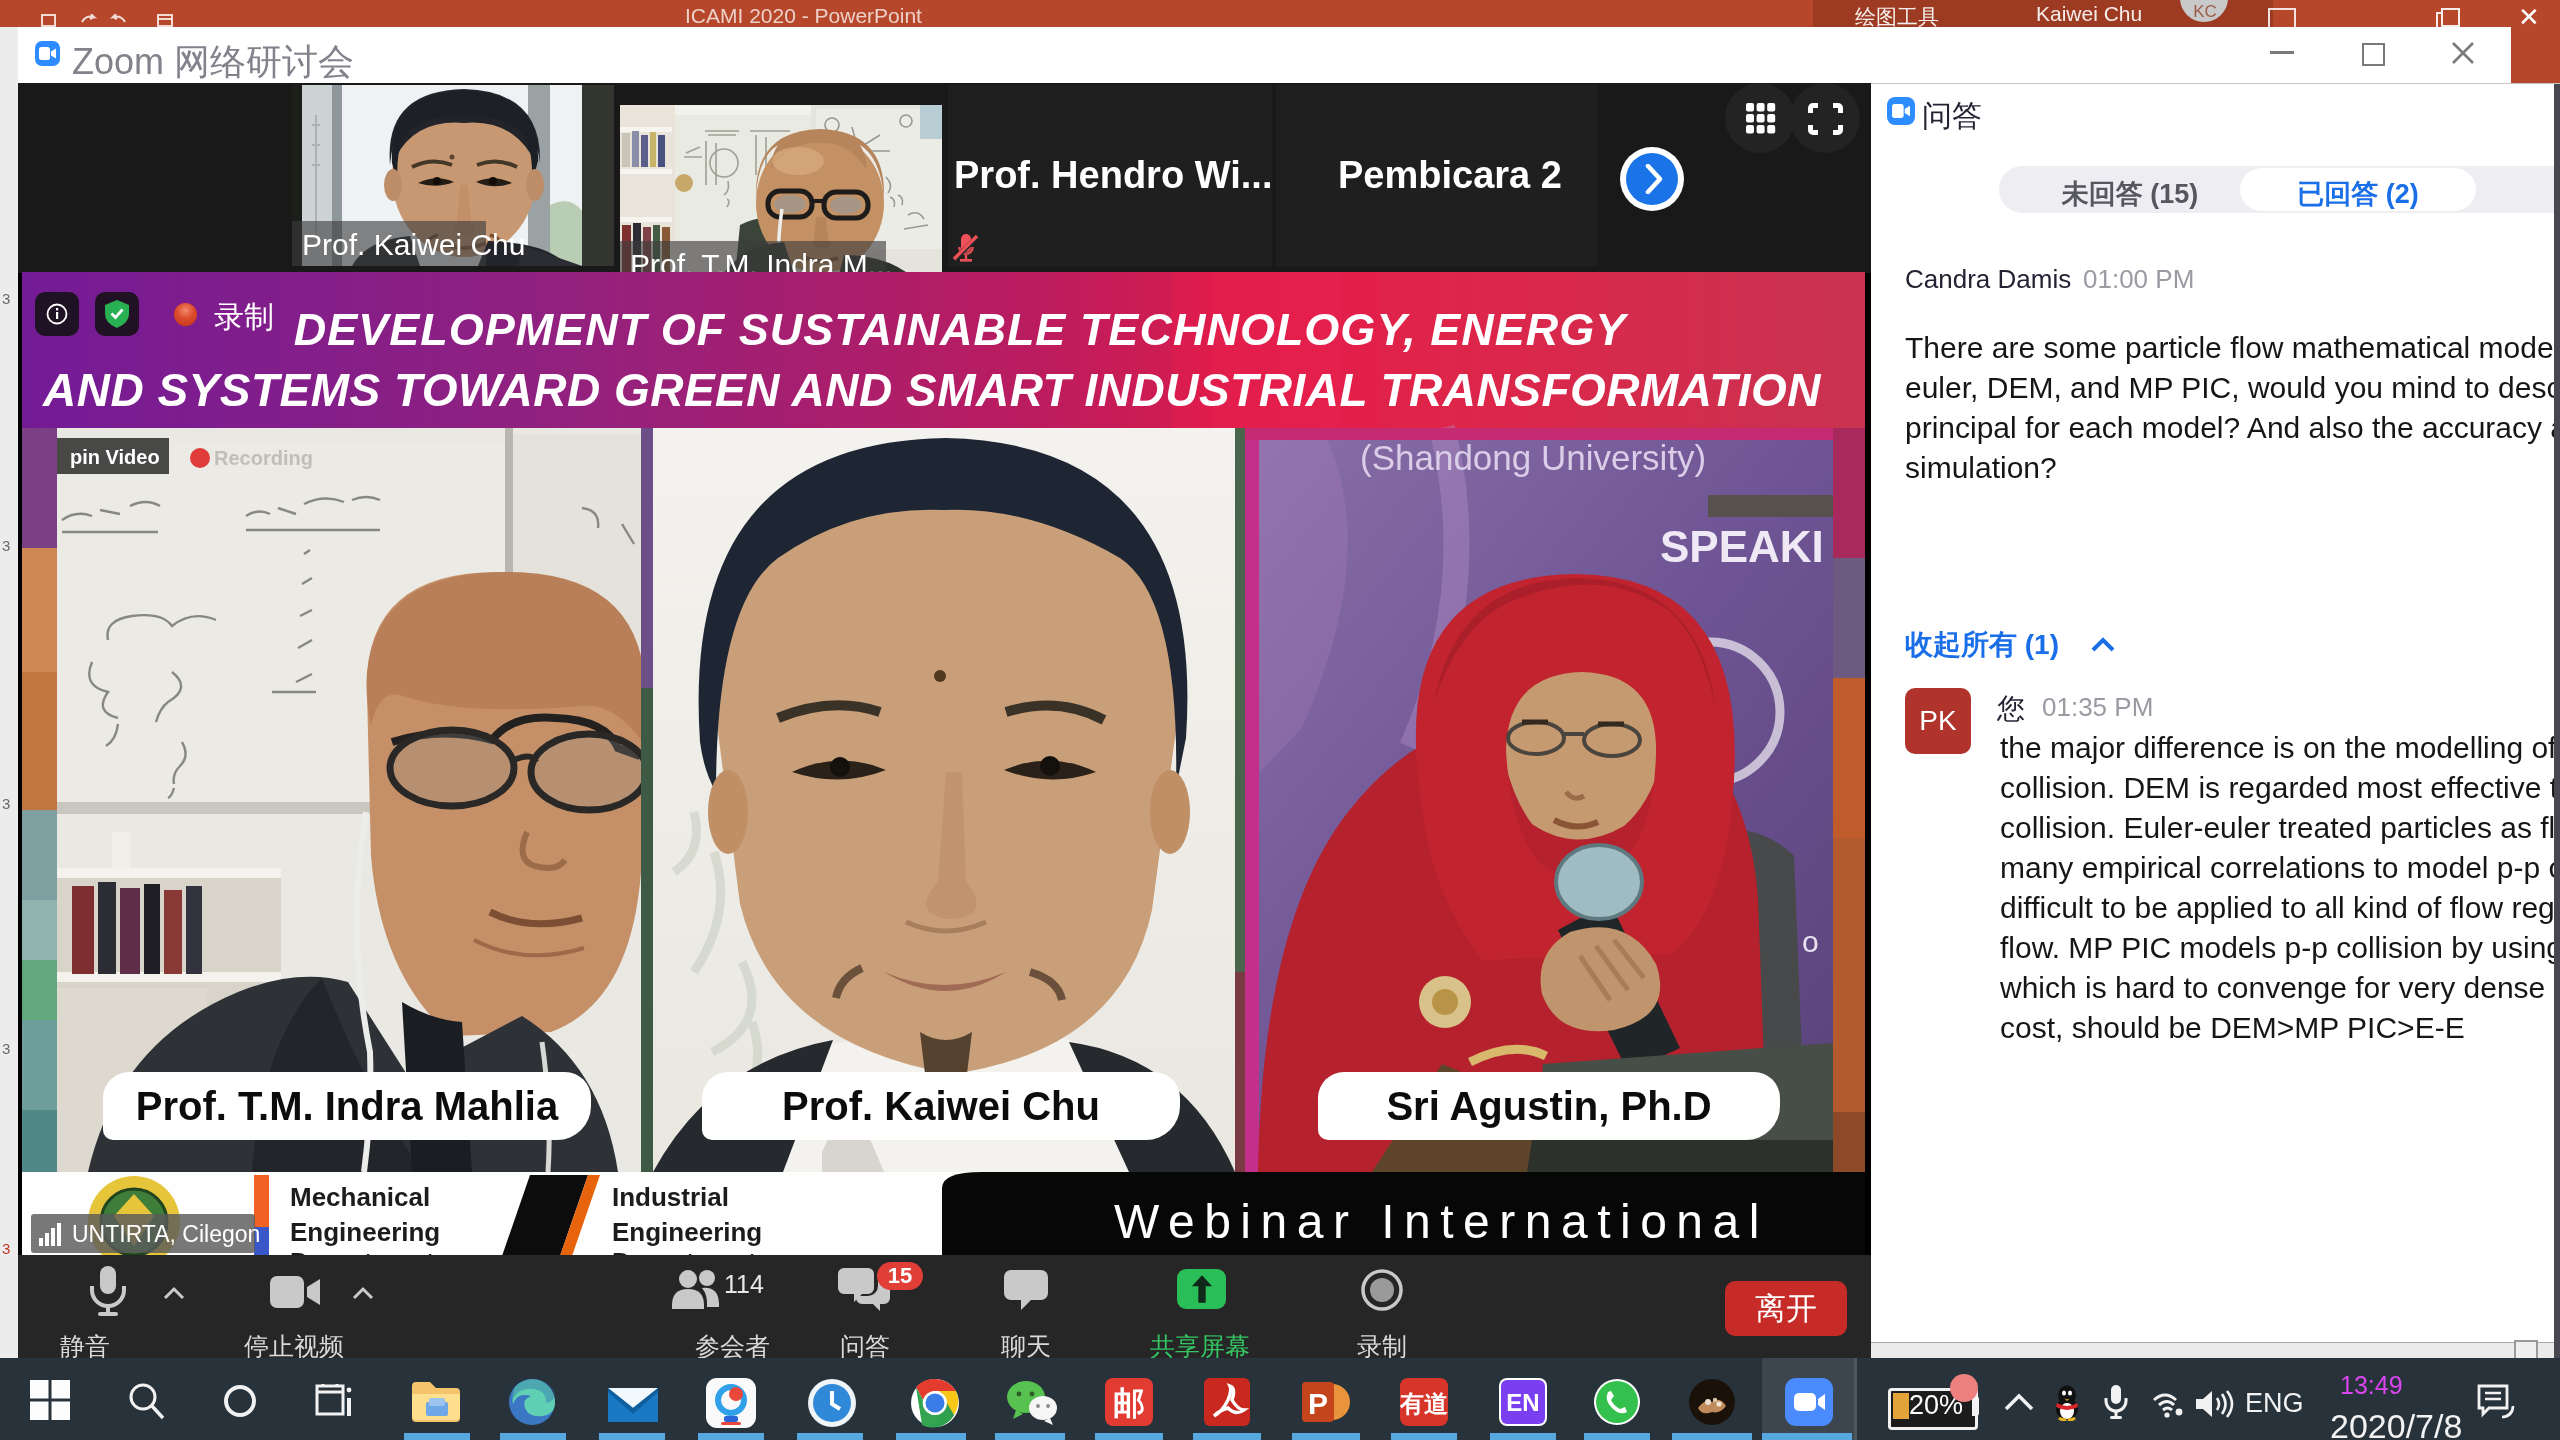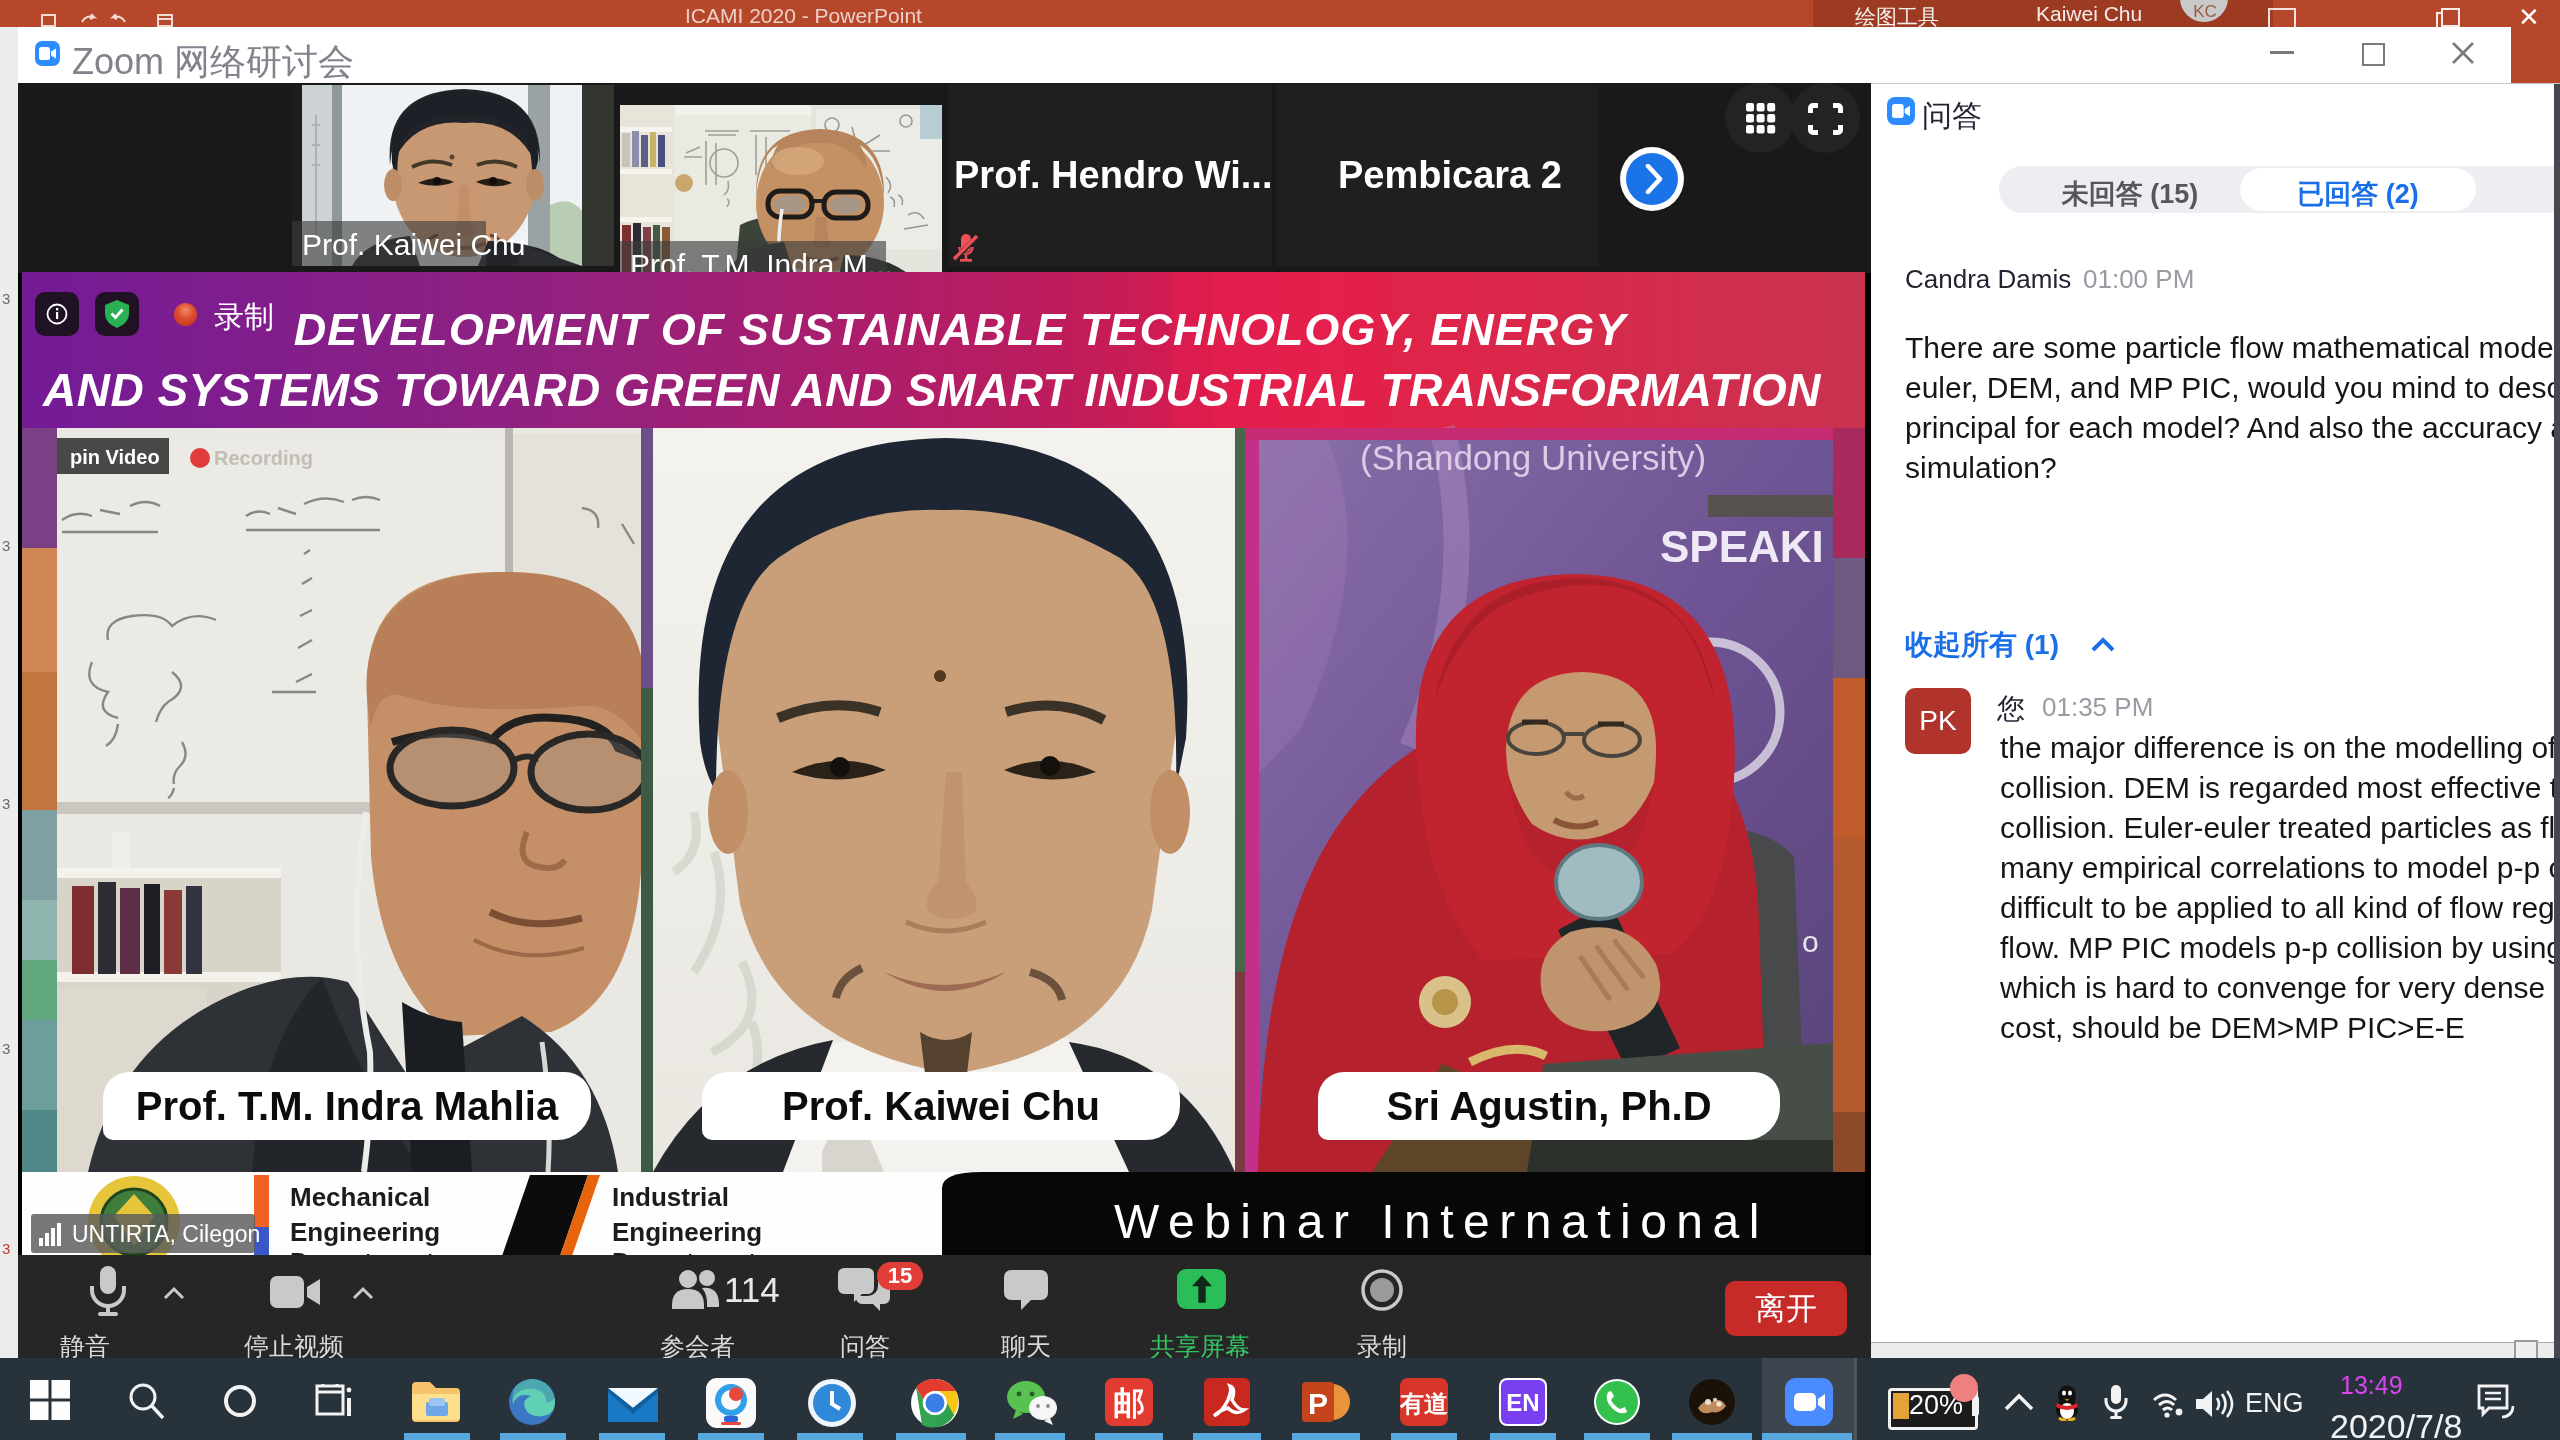--- a/index.html
+++ b/index.html
@@ -473,22 +473,22 @@
 <div class="ab" style="left:234px;top:1330px;width:120px;height:27px;color:#d9d9d9;font-size:25px;text-align:center;">停止视频</div>
 
 <svg class="ab" style="left:672px;top:1267px;" width="48" height="44" viewBox="0 0 48 44">
       <g fill="#c9c9c9">
         <circle cx="16" cy="12" r="9"></circle>
         <path d="M0 38 q0 -16 16 -16 q16 0 16 16 v4 H0 Z"></path>
         <circle cx="35" cy="11" r="8"></circle>
         <path d="M30 21 q16 -2 17 15 v4 h-12 q1 -12 -5 -19"></path>
       </g>
     </svg>
-<div class="ab" style="left:724px;top:1270px;width:70px;height:30px;color:#e8e8e8;font-size:35px;">114</div>
-<div class="ab" style="left:660px;top:1330px;width:110px;height:27px;color:#d9d9d9;font-size:25px;text-align:left;">参会者</div>
+<div class="ab" style="left:724px;top:1270px;width:70px;height:30px;color:#e8e8e8;font-size:25px;">114</div>
+<div class="ab" style="left:660px;top:1330px;width:110px;height:27px;color:#d9d9d9;font-size:25px;text-align:right;">参会者</div>
 
 <svg class="ab" style="left:838px;top:1268px;" width="52" height="44" viewBox="0 0 52 44">
       <g fill="#c9c9c9">
         <path d="M0 6 a6 6 0 0 1 6 -6 h24 a6 6 0 0 1 6 6 v14 a6 6 0 0 1 -6 6 h-6 l-8 8 v-8 H6 a6 6 0 0 1 -6 -6 Z"></path>
         <path d="M40 12 h6 a6 6 0 0 1 6 6 v12 a6 6 0 0 1 -6 6 h-4 v7 l-7 -7 h-11 a6 6 0 0 1 -6 -6 v-2 h12 a10 10 0 0 0 10 -10 Z"></path>
       </g>
     </svg>
 <div class="ab" style="left:877px;top:1262px;width:46px;height:28px;background:#e03e36;border-radius:14px;color:#fff;font-size:22px;font-weight:bold;text-align:center;line-height:28px;">15</div>
 <div class="ab" style="left:810px;top:1330px;width:110px;height:27px;color:#d9d9d9;font-size:25px;text-align:center;">问答</div>
 

